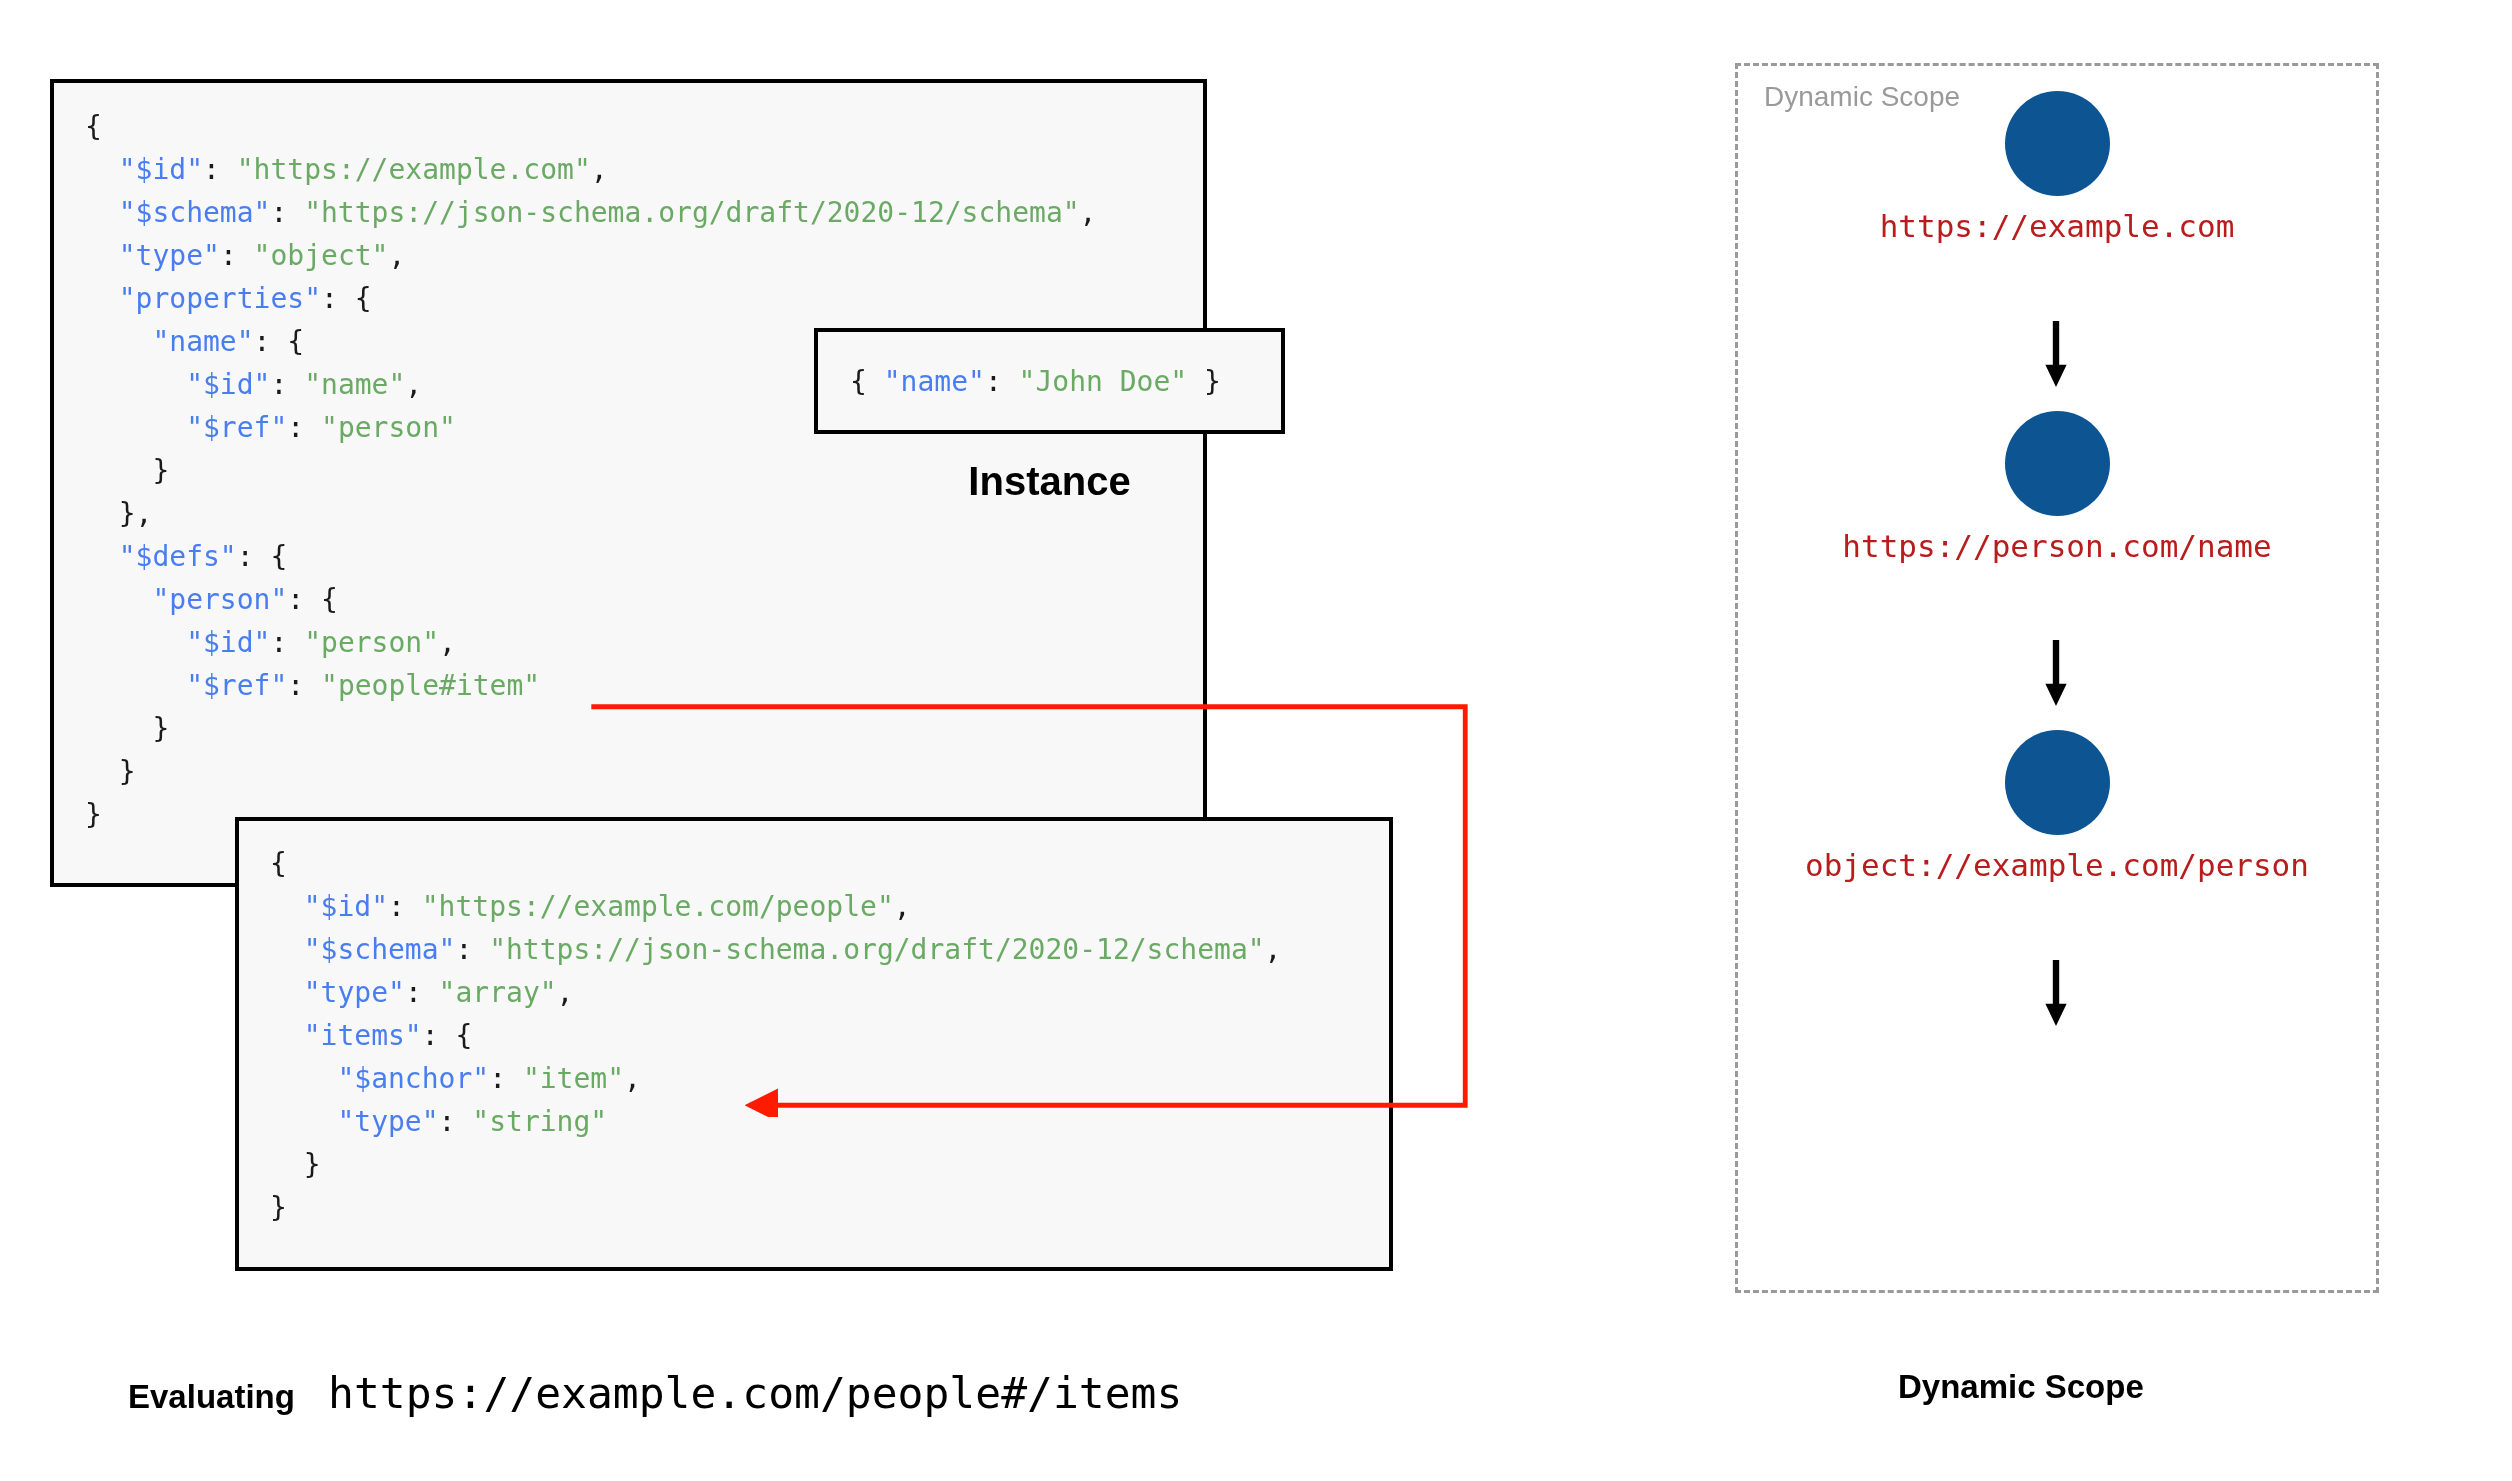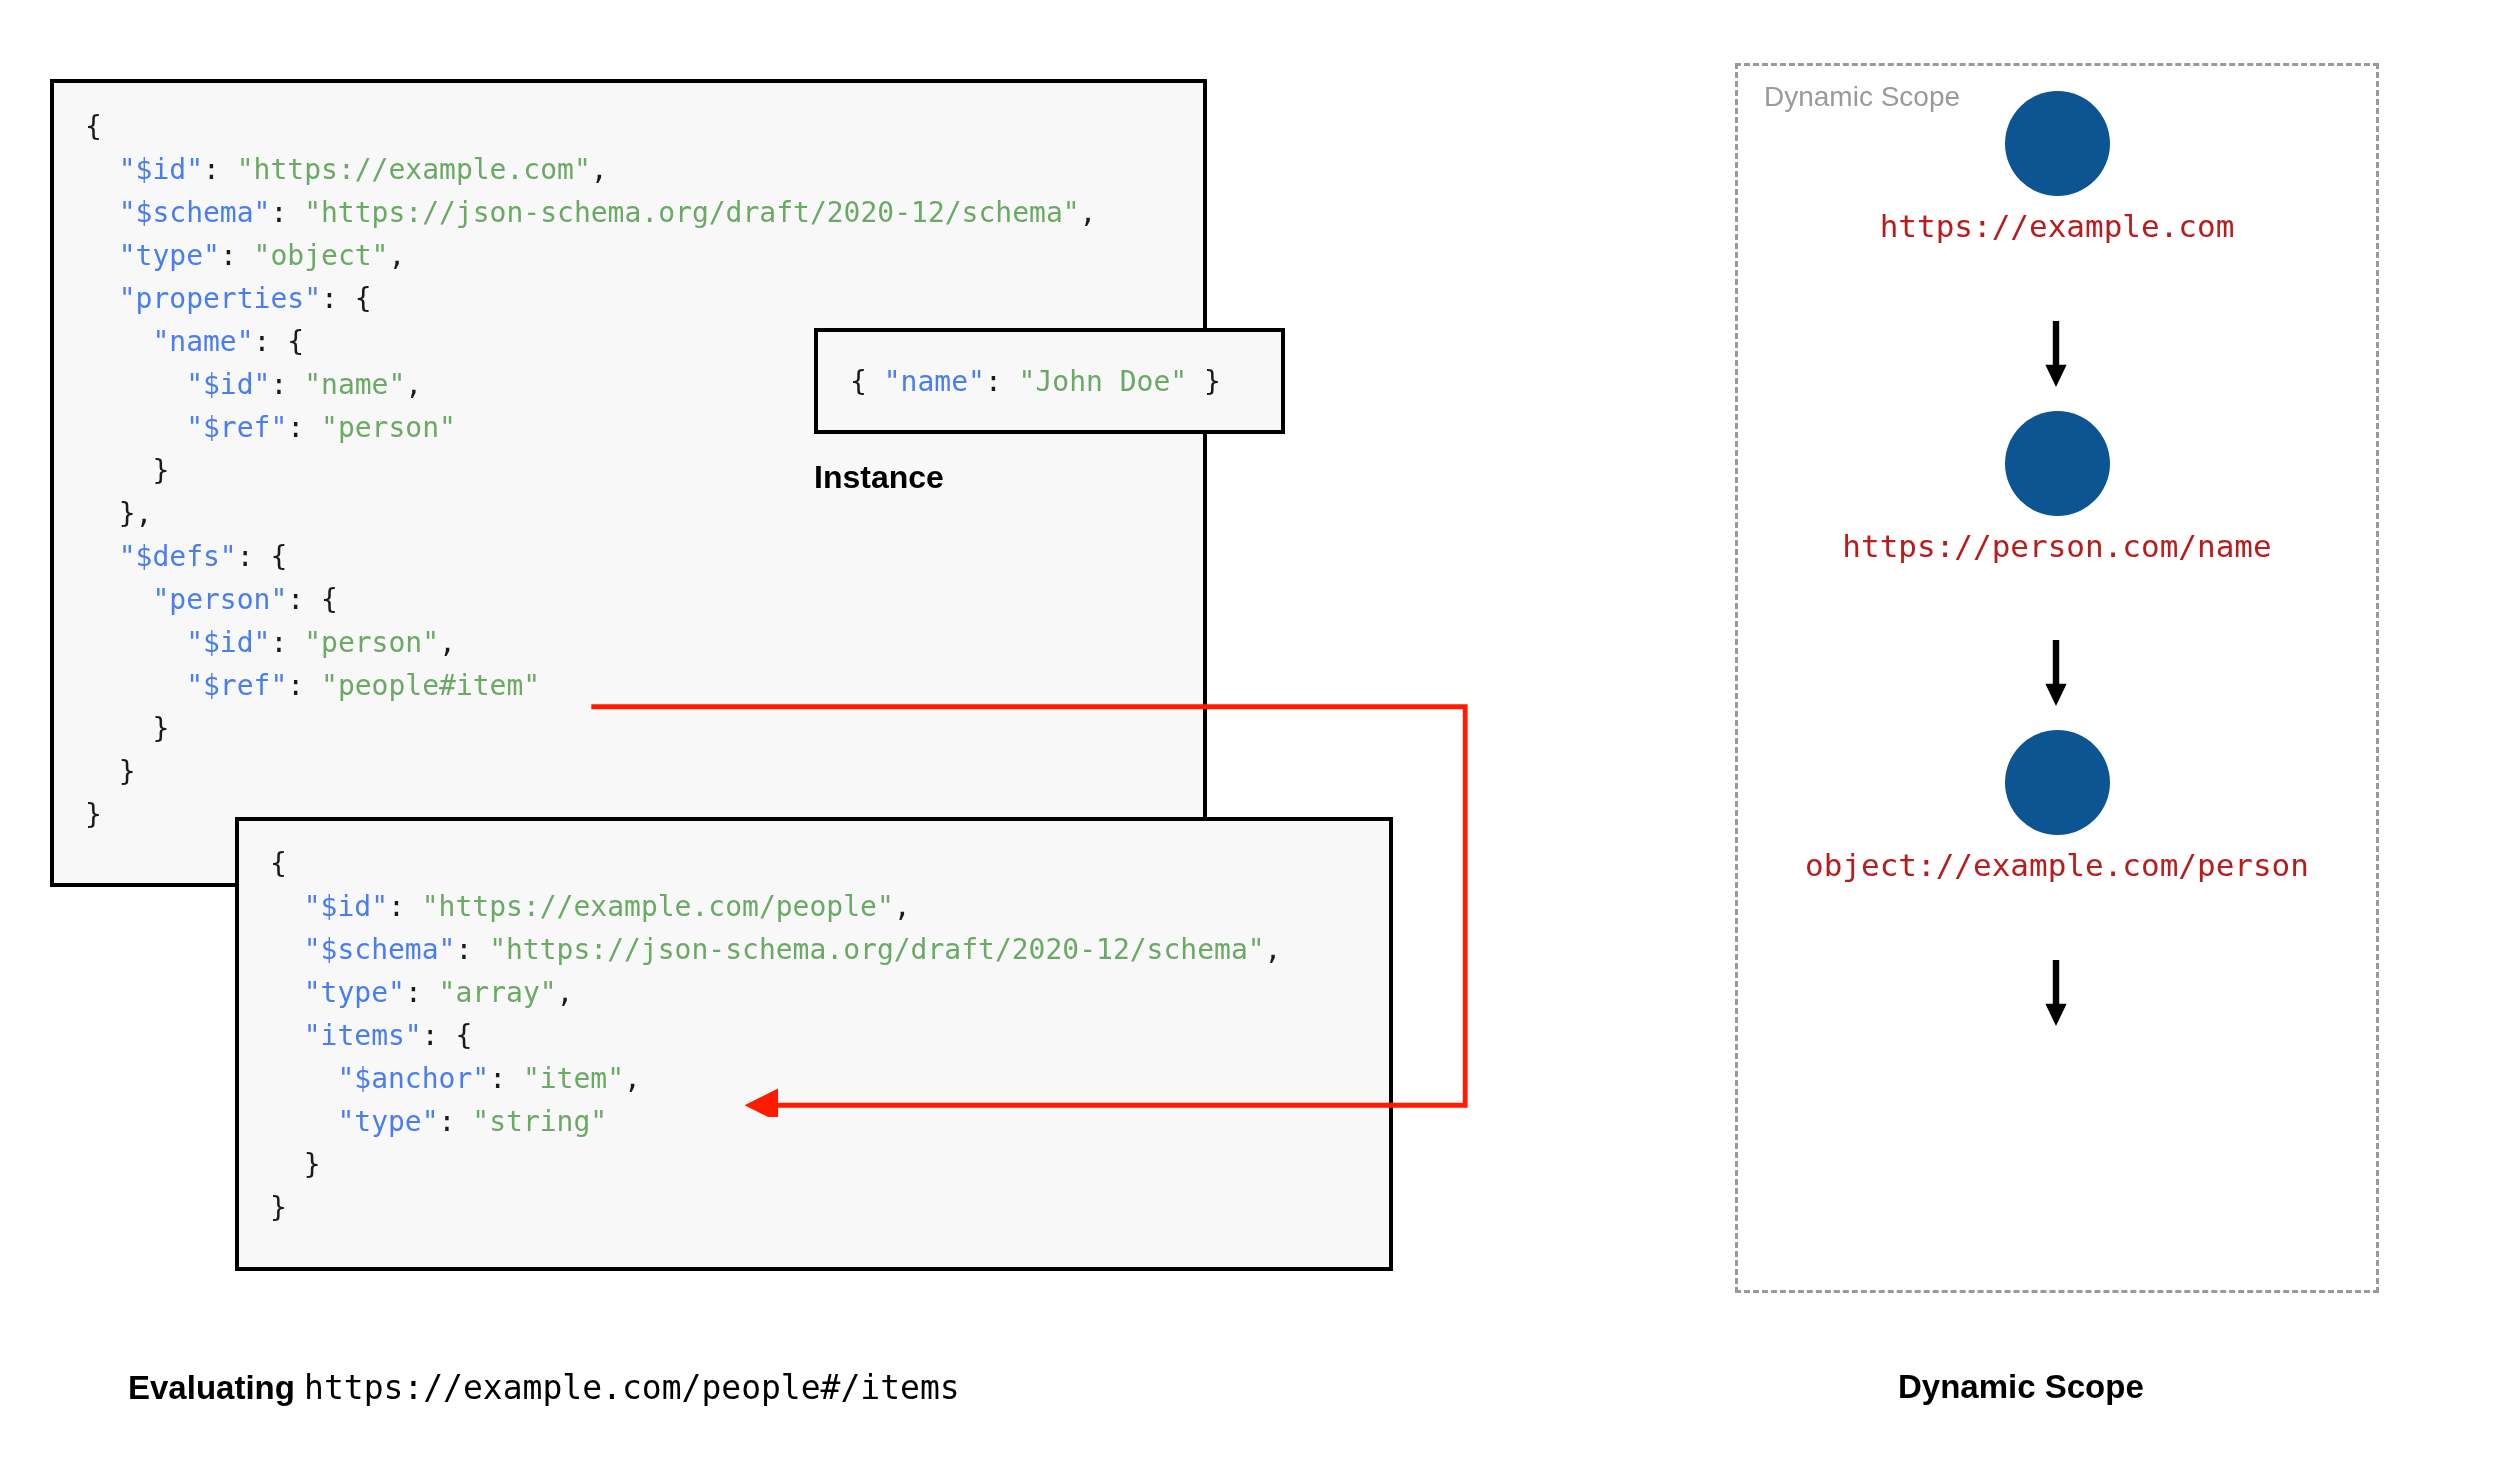--- a/index.html
+++ b/index.html
@@ -60,22 +60,22 @@
     position: absolute;
     left: 32px;
     top: 28px;
     line-height: 43px;
   }
   #instance-caption {
     position: absolute;
     left: 814px;
     top: 459px;
     width: 471px;
-    text-align: left;
-    font-size: 32px;
+    text-align: center;
+    font-size: 40px;
     font-weight: bold;
     color: #000000;
     z-index: 5;
   }
 
   
   #people-box {
     left: 235px;
     top: 817px;
     width: 1158px;
@@ -111,21 +111,22 @@
     top: 1368px;
   }
   #left-caption .cap-bold {
     font-family: "Liberation Sans", sans-serif;
     font-weight: bold;
     margin-left: 16px;
   }
   #left-caption .cap-mono {
     font-family: "DejaVu Sans Mono", "Liberation Mono", monospace;
     font-weight: normal;
-    font-size: 33px;
+    font-size: 43px;
+    margin-left: 24px;
   }
   #right-caption {
     left: 1898px;
     top: 1368px;
     font-weight: bold;
   }
 
   
   #dynamic-scope-panel {
     position: absolute;

